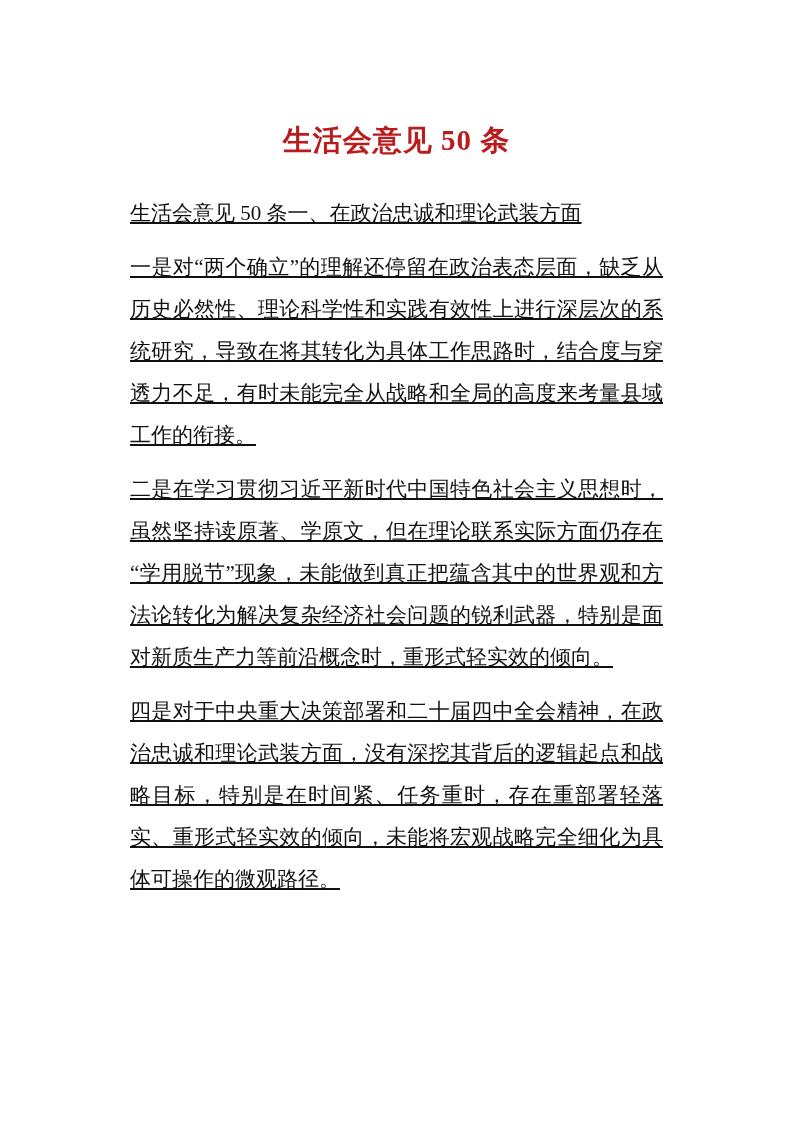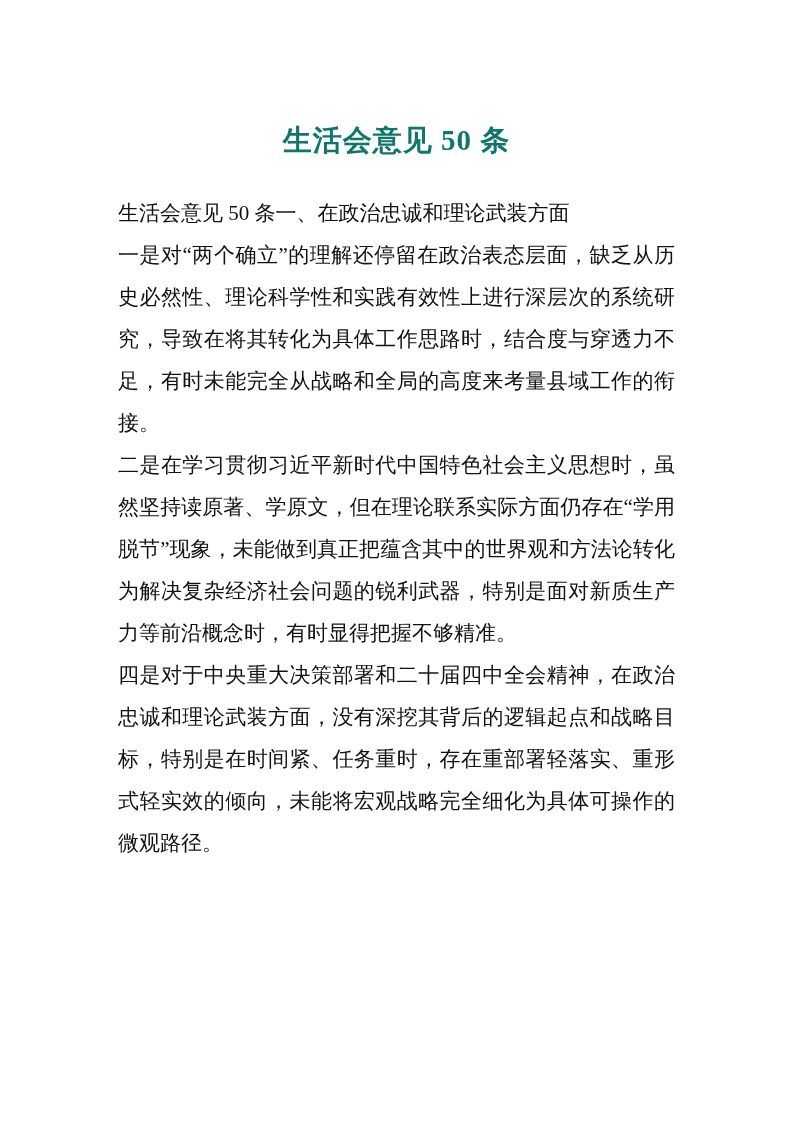--- a/index.html
+++ b/index.html
@@ -19,37 +19,38 @@
     color: #111111;
     font-family: "Liberation Serif", "DejaVu Serif", serif;
   }
   .doc-title {
     margin: 0 0 32px 0;
     font-size: 29px;
     line-height: 40px;
     font-weight: bold;
     text-align: center;
     letter-spacing: 1px;
-    color: #0f766e;
+    color: #b91c1c;
   }
   .doc-body p {
-    margin: 0;
+    margin: 12px;
     font-size: 21px;
     line-height: 42px;
     text-align: justify;
     text-justify: inter-ideograph;
     word-break: break-all;
     font-style: normal;
     color: #111111;
+    text-decoration: underline;
   }
 </style>
 </head>
 <body>
 
 <div class="page">
   <h1 class="doc-title">生活会意见 50 条</h1>
   <div class="doc-body">
       <p>生活会意见 50 条一、在政治忠诚和理论武装方面</p>
       <p>一是对“两个确立”的理解还停留在政治表态层面，缺乏从历史必然性、理论科学性和实践有效性上进行深层次的系统研究，导致在将其转化为具体工作思路时，结合度与穿透力不足，有时未能完全从战略和全局的高度来考量县域工作的衔接。</p>
-      <p>二是在学习贯彻习近平新时代中国特色社会主义思想时，虽然坚持读原著、学原文，但在理论联系实际方面仍存在“学用脱节”现象，未能做到真正把蕴含其中的世界观和方法论转化为解决复杂经济社会问题的锐利武器，特别是面对新质生产力等前沿概念时，有时显得把握不够精准。</p>
+      <p>二是在学习贯彻习近平新时代中国特色社会主义思想时，虽然坚持读原著、学原文，但在理论联系实际方面仍存在“学用脱节”现象，未能做到真正把蕴含其中的世界观和方法论转化为解决复杂经济社会问题的锐利武器，特别是面对新质生产力等前沿概念时，重形式轻实效的倾向。</p>
       <p>四是对于中央重大决策部署和二十届四中全会精神，在政治忠诚和理论武装方面，没有深挖其背后的逻辑起点和战略目标，特别是在时间紧、任务重时，存在重部署轻落实、重形式轻实效的倾向，未能将宏观战略完全细化为具体可操作的微观路径。</p>
     </div>
 </div>
 
 </body></html>

